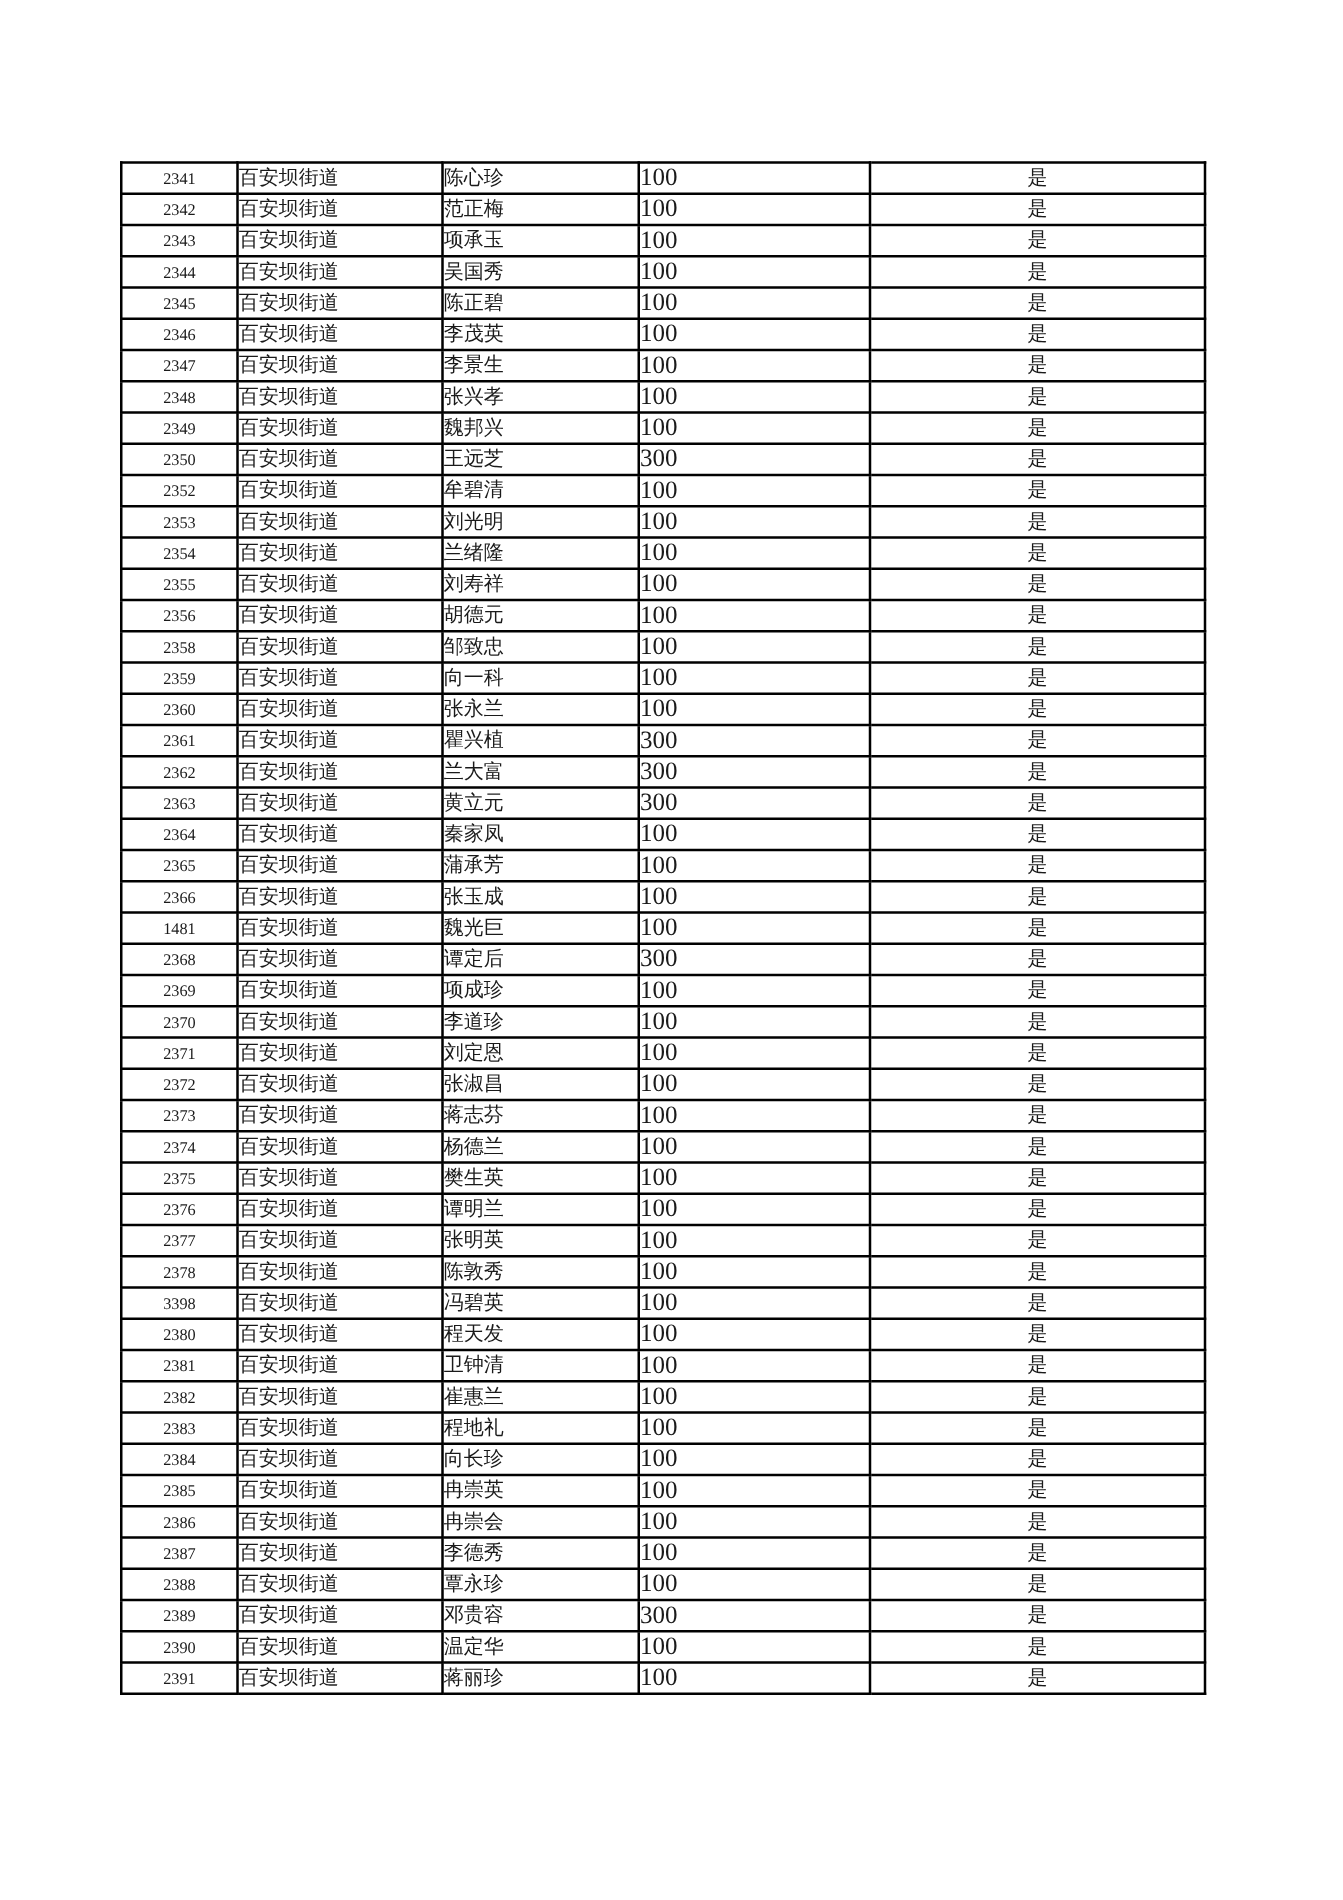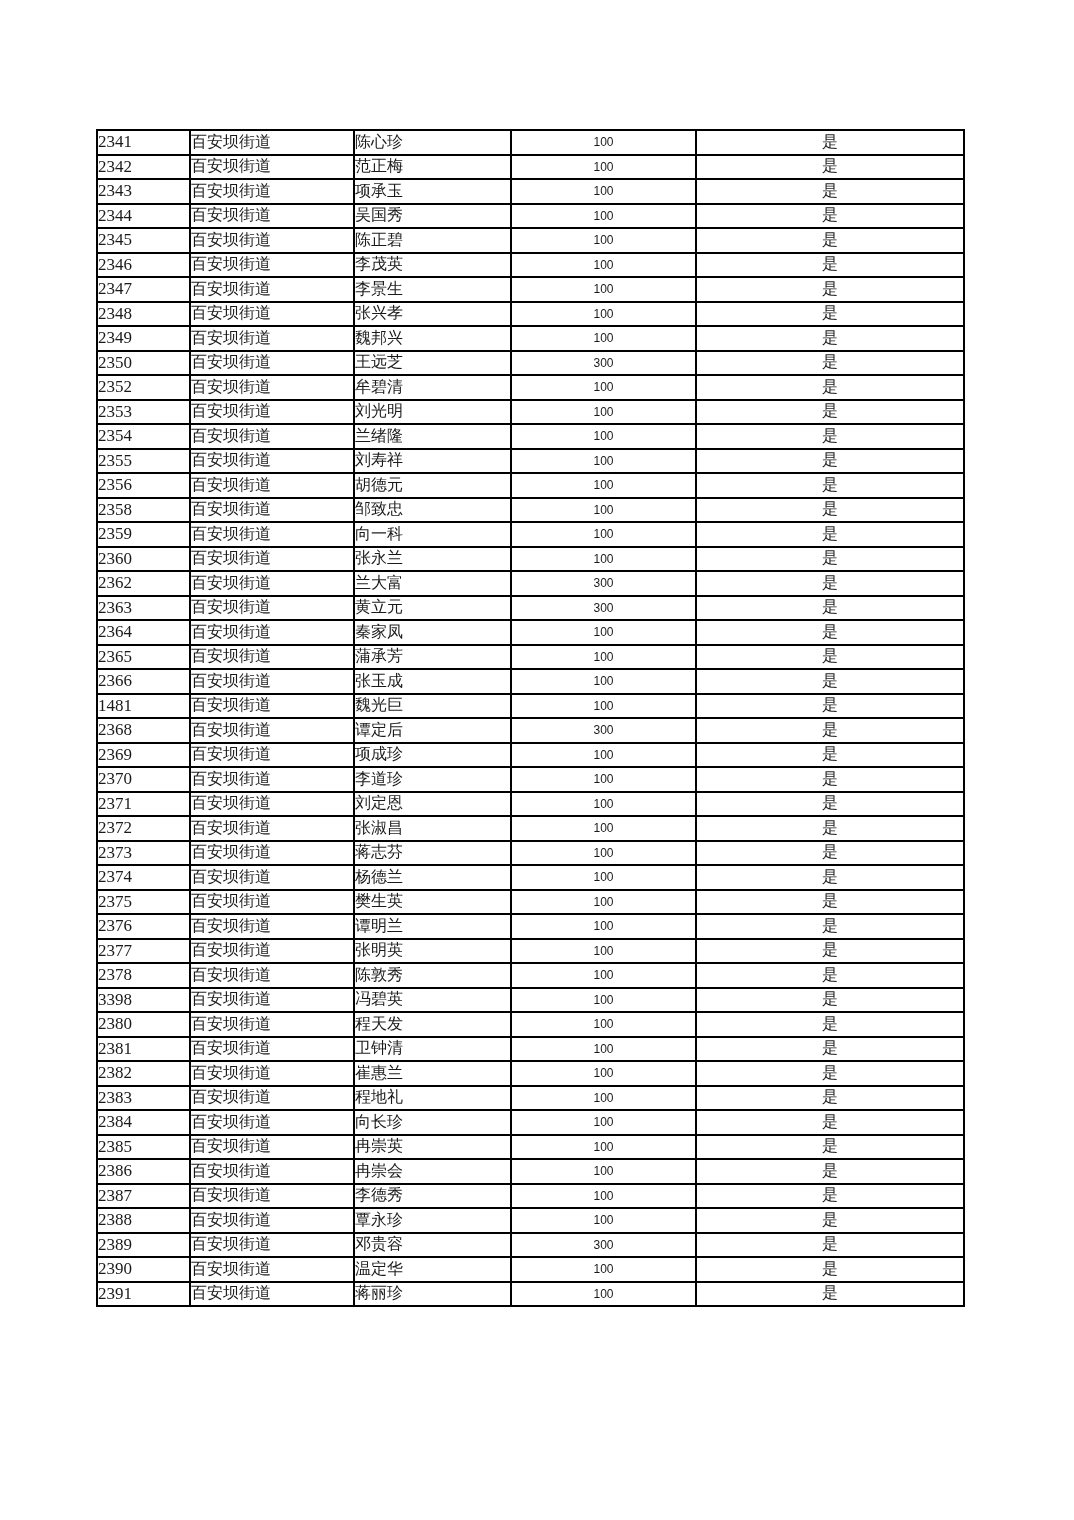--- a/index.html
+++ b/index.html
@@ -27,36 +27,37 @@
   }
   table.roster td {
     border: 2px solid #000000;
     padding: 0;
     vertical-align: middle;
     overflow: hidden;
     white-space: nowrap;
     color: #1a1a1a;
   }
   td.col-num {
+    text-align: center;
     font-family: "Liberation Serif", "DejaVu Serif", serif;
-    font-size: 17px;
+    font-size: 13px;
     color: #333333;
   }
   td.col-street, td.col-name {
     text-align: left;
     padding-left: 5px;
     font-family: "Liberation Serif", "DejaVu Serif", serif;
     font-size: 16px;
     color: #262626;
   }
   td.col-amount {
-    text-align: center;
+    text-align: left;
     padding-left: 4px;
-    font-family: Liberation Sans, sans-serif;
-    font-size: 12px;
+    font-family: Liberation Serif, serif;
+    font-size: 20px;
     color: #111111;
   }
   td.col-yes {
     text-align: center;
     font-family: "Liberation Serif", "DejaVu Serif", serif;
     font-size: 16px;
     color: #262626;
   }
 </style>
 </head>
@@ -192,20 +193,27 @@
           <td class="col-yes">是</td>
         </tr>
         <tr>
           <td class="col-num">2360</td>
           <td class="col-street">百安坝街道</td>
           <td class="col-name">张永兰</td>
           <td class="col-amount">100</td>
           <td class="col-yes">是</td>
         </tr>
         <tr>
+          <td class="col-num">2361</td>
+          <td class="col-street">百安坝街道</td>
+          <td class="col-name">瞿兴植</td>
+          <td class="col-amount">300</td>
+          <td class="col-yes">是</td>
+        </tr>
+        <tr>
           <td class="col-num">2362</td>
           <td class="col-street">百安坝街道</td>
           <td class="col-name">兰大富</td>
           <td class="col-amount">300</td>
           <td class="col-yes">是</td>
         </tr>
         <tr>
           <td class="col-num">2363</td>
           <td class="col-street">百安坝街道</td>
           <td class="col-name">黄立元</td>

